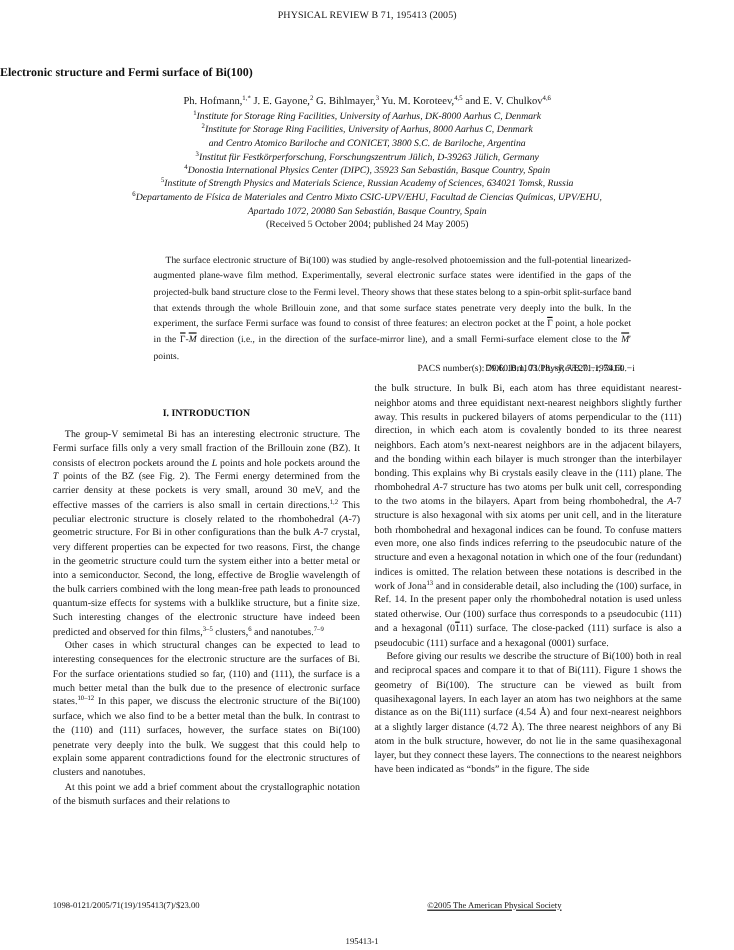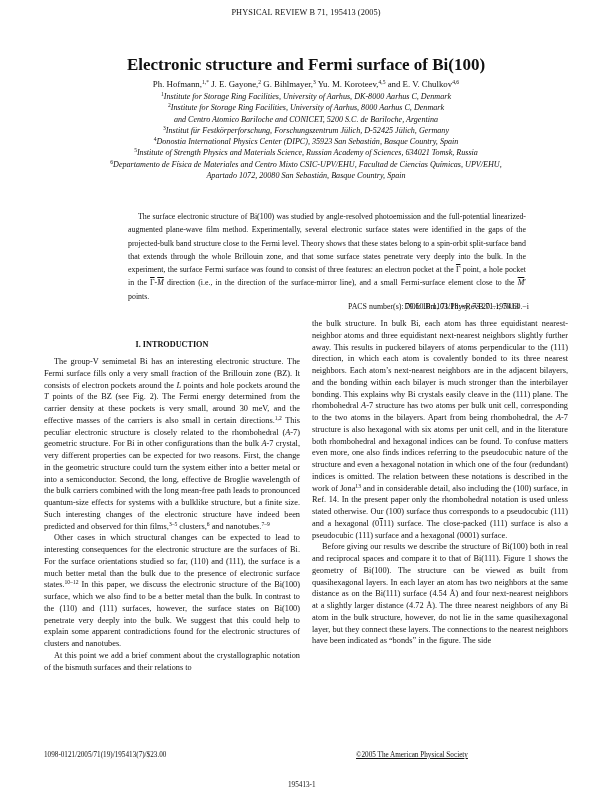--- a/index.html
+++ b/index.html
@@ -1,19 +1,19 @@
 <!DOCTYPE html>
 <html><head>
 <meta charset="utf-8">
 <style>
   html, body { margin: 0; padding: 0; background: #ffffff; }
   body { width: 612px; height: 792px; position: relative; overflow: hidden; color: #111; font-family: "Liberation Serif", serif; }
   .running-head { position: absolute; top: 8px; left: 0; width: 612px; text-align: center; font-size: 8.3px; letter-spacing: 0.1px; }
   .running-head b { font-weight: normal; }
-  .title { position: absolute; top: 55px; left: 0; width: 612px; text-align: center; font-size: 17px; font-weight: bold; }
+  .title { position: absolute; top: 55px; left: 0; width: 612px; text-align: left; font-size: 10px; font-weight: bold; }
   .authors { position: absolute; top: 79px; left: 0; width: 612px; text-align: center; font-size: 8.8px; }
   .affils { position: absolute; top: 91px; left: 0; width: 612px; text-align: center; font-size: 8.1px; line-height: 11.3px; font-style: italic; }
   .affils .plain { font-style: normal; }
   sup { font-size: 5.6px; vertical-align: 3.3px; line-height: 0; font-style: normal; }
   .abstract { position: absolute; top: 210px; left: 128px; width: 398px; font-size: 7.9px; line-height: 13.3px; text-align: justify; text-indent: 10px; margin: 0; }
   .ids { position: absolute; top: 302px; left: 121px; width: 398px; font-size: 7.9px; text-align: right; }
   .ids .pacs { position: absolute; left: 227px; top: 0; white-space: nowrap; }
   .col { position: absolute; font-size: 8.3px; line-height: 11.75px; text-align: justify; }
   .col-left { top: 340px; left: 44px; width: 256px; }
   .col-right { top: 318px; left: 312px; width: 256px; }
@@ -40,26 +40,27 @@
   <span>Ph. Hofmann,</span><sup>1,*</sup>
   <span> J. E. Gayone,</span><sup>2</sup>
   <span> G. Bihlmayer,</span><sup>3</sup>
   <span> Yu. M. Koroteev,</span><sup>4,5</sup>
   <span> and E. V. Chulkov</span><sup>4,6</sup>
 </div>
 
 <div class="affils">
   <div><sup>1</sup><span>Institute for Storage Ring Facilities, University of Aarhus, DK-8000 Aarhus C, Denmark</span></div>
   <div><sup>2</sup><span>Institute for Storage Ring Facilities, University of Aarhus, 8000 Aarhus C, Denmark</span></div>
-  <div><span>and Centro Atomico Bariloche and CONICET, 5200 S.C. de Bariloche, Argentina</span></div>
-  <div><sup>3</sup><span>Institut für Festkörperforschung, Forschungszentrum Jülich, D-52425 Jülich, Germany</span></div>
+  <div><span>and Centro Atomico Bariloche and CONICET, 3800 S.C. de Bariloche, Argentina</span></div>
+  <div><sup>3</sup><span>Institut für Festkörperforschung, Forschungszentrum Jülich, D-39263 Jülich, Germany</span></div>
   <div><sup>4</sup><span>Donostia International Physics Center (DIPC), 35923 San Sebastián, Basque Country, Spain</span></div>
   <div><sup>5</sup><span>Institute of Strength Physics and Materials Science, Russian Academy of Sciences, 634021 Tomsk, Russia</span></div>
   <div><sup>6</sup><span>Departamento de Física de Materiales and Centro Mixto CSIC-UPV/EHU, Facultad de Ciencias Químicas, UPV/EHU,</span></div>
   <div><span>Apartado 1072, 20080 San Sebastián, Basque Country, Spain</span></div>
+  <div class="plain">(Received 5 October 2004; published 24 May 2005)</div>
 </div>
 
 <p class="abstract"><span>The surface electronic structure of Bi(100) was studied by angle-resolved photoemission and the full-potential linearized-augmented plane-wave film method. Experimentally, several electronic surface states were identified in the gaps of the projected-bulk band structure close to the Fermi level. Theory shows that these states belong to a spin-orbit split-surface band that extends through the whole Brillouin zone, and that some surface states penetrate very deeply into the bulk. In the experiment, the surface Fermi surface was found to consist of three features: an electron pocket at the </span><span class="bar">Γ</span><span> point, a hole pocket in the </span><span class="bar">Γ</span><span>-</span><i class="bar">M</i><span> direction (i.e., in the direction of the surface-mirror line), and a small Fermi-surface element close to the </span><i class="bar">M</i><span>′</span><span> points.</span></p>
 
 <div class="ids">
   <span>DOI: 10.1103/PhysRevB.71.195413</span>
   <span class="pacs">PACS number(s): 79.60.Bm, 71.18.+y, 73.20.−r, 79.60.−i</span>
 </div>
 
 <div class="section-heading">I. INTRODUCTION</div>

